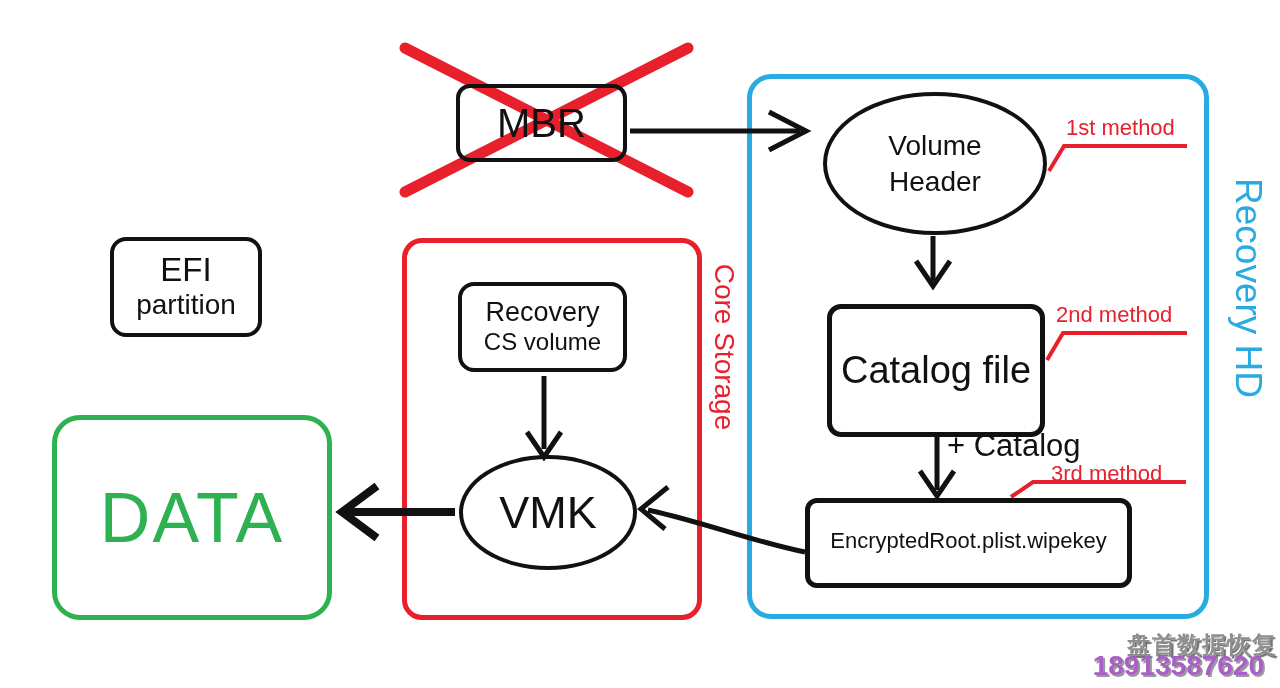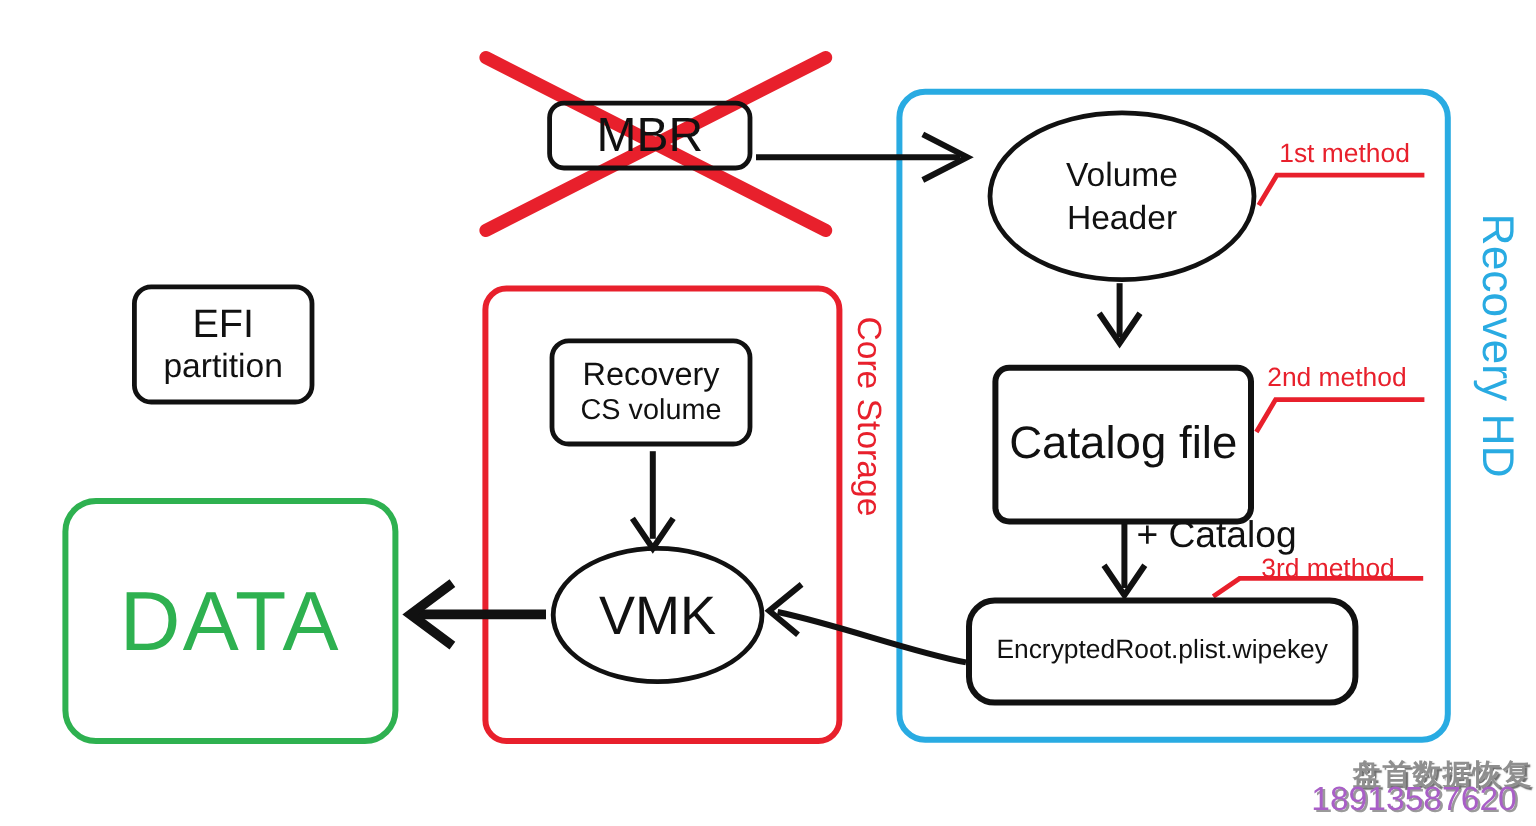--- a/index.html
+++ b/index.html
@@ -10,48 +10,48 @@
   .stage svg.wires{position:absolute;left:0;top:0;width:1280px;height:688px;}
   .abs{position:absolute;box-sizing:border-box;}
   .frame{border-style:solid;background:transparent;}
   .blue-frame{left:747px;top:74px;width:462px;height:545px;border:5px solid #29abe2;border-radius:24px;}
   .red-frame{left:402px;top:238px;width:300px;height:382px;border:5px solid #e8202c;border-radius:20px;}
   .green-box{left:52px;top:415px;width:280px;height:205px;border:5px solid #2eb150;border-radius:28px;
     display:flex;align-items:center;justify-content:center;}
   .green-box .txt{font-size:70px;color:#2eb150;letter-spacing:2px;}
   .node{border:4px solid #111;border-radius:14px;display:flex;flex-direction:column;
     align-items:center;justify-content:center;text-align:center;background:#fff;}
-  .mbr-box{left:456px;top:84px;width:171px;height:58px;font-size:40px;background:transparent;}
+  .mbr-box{left:456px;top:84px;width:171px;height:78px;font-size:40px;background:transparent;}
   .efi-box{left:110px;top:237px;width:152px;height:100px;border-radius:16px;}
   .efi-box .l1{font-size:33px;line-height:1.1;}
   .efi-box .l2{font-size:28px;line-height:1.2;}
   .cs-box{left:458px;top:282px;width:169px;height:90px;border-radius:16px;}
   .cs-box .l1{font-size:27px;line-height:1.15;}
   .cs-box .l2{font-size:24px;line-height:1.2;}
   .catalog-box{left:827px;top:304px;width:218px;height:133px;border-width:5px;font-size:38px;}
-  .wipekey-box{left:805px;top:498px;width:327px;height:90px;border-width:5px;border-radius:24px;
+  .wipekey-box{left:805px;top:498px;width:327px;height:90px;border-width:5px;border-radius:12px;
     font-size:22px;justify-content:center;}
   .wipekey-box .txt{position:relative;top:-2px;}
   .ellipse{border:4px solid #111;border-radius:50%;display:flex;flex-direction:column;
     align-items:center;justify-content:center;text-align:center;background:#fff;}
   .vh-ellipse{left:823px;top:92px;width:224px;height:143px;background:transparent;}
   .vh-ellipse .ln{font-size:28px;line-height:1.28;}
   .vmk-ellipse{left:459px;top:455px;width:178px;height:115px;font-size:45px;background:transparent;}
   .lost{left:252px;top:72px;font-size:56px;color:#e8202c;}
   .vlabel{transform:translate(-50%,-50%) rotate(90deg);white-space:nowrap;}
   .recovery-label{left:1248px;top:288px;font-size:37px;color:#29abe2;}
   .core-label{left:724px;top:347px;font-size:28px;color:#e8202c;}
   .method{color:#e8202c;font-size:22px;white-space:nowrap;}
   .m1{left:1066px;top:115px;}
   .m2{left:1056px;top:302px;}
   .m3{left:1051px;top:461px;}
   .password{left:947px;top:428px;font-size:31px;color:#111;}
   .wm-name{right:3px;top:629px;font-size:24px;font-weight:bold;color:#8f8f8f;letter-spacing:1px;
     text-shadow:-1px -1px 0 #ffffff,2px 2px 1px #6e6e6e;}
-  .wm-phone{right:16px;top:650px;font-size:28px;font-weight:normal;color:#a95fc7;
+  .wm-phone{right:16px;top:650px;font-size:28px;font-weight:bold;color:#a95fc7;
     text-shadow:2px 2px 0 #9a9a9a;}
 </style>
 </head>
 <body>
 
 <div class="stage">
 
   <div class="abs frame blue-frame"></div>
   <div class="abs frame red-frame"></div>
 

